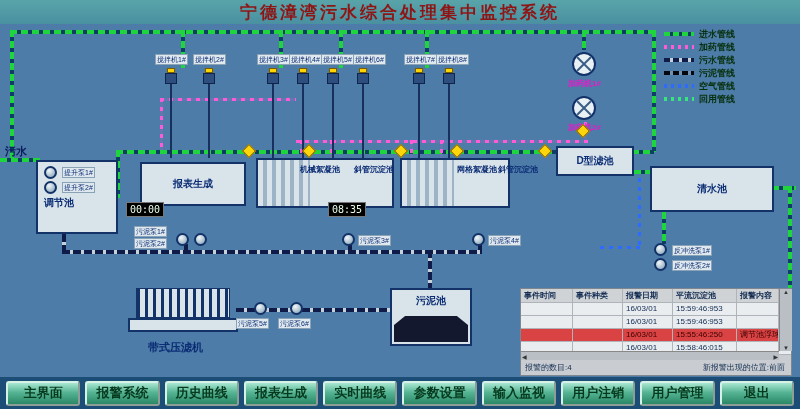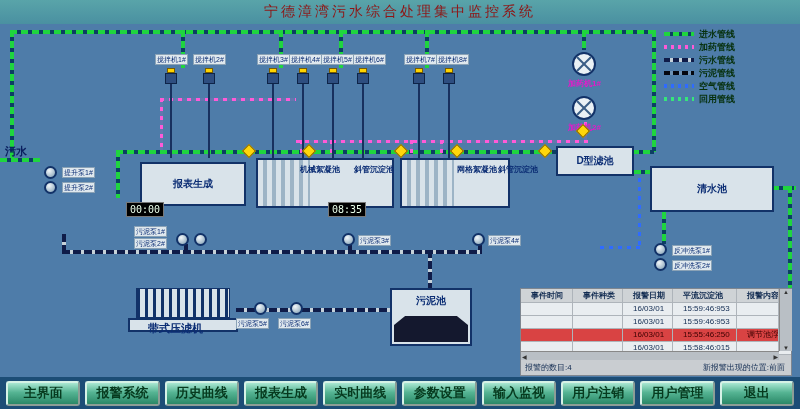--- a/index.html
+++ b/index.html
@@ -1,21 +1,21 @@
 <!DOCTYPE html>
 <html><head>
 <meta charset="utf-8">
 <style>
   html,body{margin:0;padding:0;background:#222;}
   #screen{position:relative;width:800px;height:409px;background:#4e7ca9;overflow:hidden;
           font-family:"Liberation Sans","DejaVu Sans",sans-serif;}
   
   .titlebar{position:absolute;left:0;top:0;width:800px;height:24px;
             background:linear-gradient(180deg,#59a4a9,#4a90a1);display:flex;align-items:center;justify-content:center;}
-  .title{color:#8f1414;font-size:14px;font-weight:normal;letter-spacing:3px;white-space:nowrap;}
+  .title{color:#8f1414;font-size:17px;font-weight:bold;letter-spacing:3px;white-space:nowrap;}
   
   .legend{position:absolute;left:664px;top:28px;}
   .legend-row{display:flex;align-items:center;height:12px;margin-bottom:1px;}
   .lg-swatch{width:30px;height:4px;margin-right:5px;}
   .lg1{background:repeating-linear-gradient(90deg,#1fd53e 0 6px,#0c3f63 6px 9px);}
   .lg2{background:repeating-linear-gradient(90deg,#ff5ad8 0 3px,rgba(0,0,0,0) 3px 7px);}
   .lg3{background:repeating-linear-gradient(90deg,#0f1c49 0 6px,#c6d2da 6px 9px);}
   .lg4{background:repeating-linear-gradient(90deg,#05070f 0 6px,#3c6globe 6px 9px);background:repeating-linear-gradient(90deg,#05070f 0 6px,#6e93b5 6px 9px);}
   .lg5{background:repeating-linear-gradient(90deg,#2f6bff 0 3px,rgba(0,0,0,0) 3px 7px);}
   .lg6{background:repeating-linear-gradient(90deg,#35e77a 0 3px,rgba(0,0,0,0) 3px 7px);}
@@ -57,21 +57,21 @@
   .doser-label{position:absolute;color:#e519c9;font-size:8px;font-weight:bold;white-space:nowrap;}
   .timer{position:absolute;background:#000;color:#eaffea;font-family:"DejaVu Sans Mono",monospace;
          font-size:10px;line-height:13px;padding:0 3px;border:1px solid #777;}
   .inlet{position:absolute;color:#0a1e5e;font-size:11px;font-weight:bold;}
   
   .alarm-panel{position:absolute;left:520px;top:288px;width:272px;height:88px;background:#c9cdd1;
                border:1px solid #7e8690;box-sizing:border-box;color:#102a50;}
   .arow{display:flex;height:12px;line-height:12px;background:#e9edf0;border-bottom:1px solid #aeb4ba;}
   .arow.ahead{background:#cfd3d6;font-weight:bold;height:13px;line-height:13px;}
   .arow.ared{background:#d94343;color:#3c0000;}
-  .acell{border-right:1px solid #aeb4ba;padding:0 10px;overflow:hidden;white-space:nowrap;box-sizing:border-box;font-size:8px;}
+  .acell{border-right:1px solid #aeb4ba;padding:0 3px;overflow:hidden;white-space:nowrap;box-sizing:border-box;font-size:8px;}
   .c0{width:52px;} .c1{width:50px;} .c2{width:50px;} .c3{width:64px;} .c4{width:42px;}
   .vscroll{position:absolute;left:258px;top:0;width:12px;height:62px;background:#b9bfc5;border-left:1px solid #888;
            display:flex;flex-direction:column;justify-content:space-between;align-items:center;font-size:6px;color:#333;}
   .hscroll{position:absolute;left:0;top:62px;width:258px;height:9px;background:#b9bfc5;border-top:1px solid #888;
            display:flex;justify-content:space-between;align-items:center;font-size:6px;color:#333;padding:0 1px;box-sizing:border-box;}
   .afoot{position:absolute;top:73px;left:0;width:100%;font-size:8px;color:#102a50;}
   
   .toolbar{position:absolute;left:0;top:377px;width:800px;height:32px;background:#1c4d76;
            display:flex;align-items:center;gap:5px;padding:0 6px;box-sizing:border-box;}
   .tbtn{flex:1;height:25px;background:linear-gradient(180deg,#a9e7d2 0%,#55b493 45%,#2a8867 100%);
@@ -146,20 +146,23 @@
   <div class="pipe pn-v" style="left:348px;top:244px;height:6px"></div>
   <div class="pipe pn-v" style="left:478px;top:244px;height:6px"></div>
   <div class="pipe pn-v" style="left:428px;top:250px;height:38px"></div>
   <div class="pipe pn-h" style="left:236px;top:308px;width:154px"></div>
 
   <div class="pipe pb-v" style="left:638px;top:178px;height:68px"></div>
   <div class="pipe pb-h" style="left:600px;top:246px;width:40px"></div>
 
   <span class="inlet" style="left:5px;top:144px;position:absolute">污水</span>
 
+  <div class="tank" style="left:36px;top:160px;width:82px;height:74px">
+    <span class="tlabel" style="position:absolute;left:6px;bottom:22px">调节池</span>
+  </div>
   <div class="tank center" style="left:140px;top:162px;width:106px;height:44px">
     <span class="tlabel">报表生成</span>
   </div>
   <div class="tank" style="left:256px;top:158px;width:138px;height:50px">
     <div class="striped" style="position:absolute;left:0;top:0;width:52px;height:100%"></div>
     <span class="tlabel sm" style="position:absolute;left:42px;top:4px">机械絮凝池</span>
     <span class="tlabel sm" style="position:absolute;left:96px;top:4px">斜管沉淀池</span>
   </div>
   <div class="tank" style="left:400px;top:158px;width:110px;height:50px">
     <div class="striped" style="position:absolute;left:0;top:0;width:52px;height:100%"></div>
@@ -174,21 +177,21 @@
   </div>
   <div class="tank" style="left:390px;top:288px;width:82px;height:58px">
     <div class="sludge"></div>
     <span class="tlabel" style="position:absolute;top:4px;left:50%;transform:translateX(-50%)">污泥池</span>
   </div>
 
   <div style="position:absolute;left:128px;top:288px;width:110px;height:48px">
     <div class="press-comb" style="left:8px;top:0;width:94px;height:30px"></div>
     <div class="press-base" style="left:0;top:30px;width:110px;height:14px"></div>
   </div>
-  <span class="press-label" style="left:148px;top:321px">带式压滤机</span>
+  <span class="press-label" style="left:148px;top:340px">带式压滤机</span>
 
   <div class="mixer" style="left:164px;top:68px">
       <div class="cap"></div>
       <div class="mbody"></div>
       <div class="shaft"></div>
     </div>
   <div class="mixer" style="left:202px;top:68px">
       <div class="cap"></div>
       <div class="mbody"></div>
       <div class="shaft"></div>

